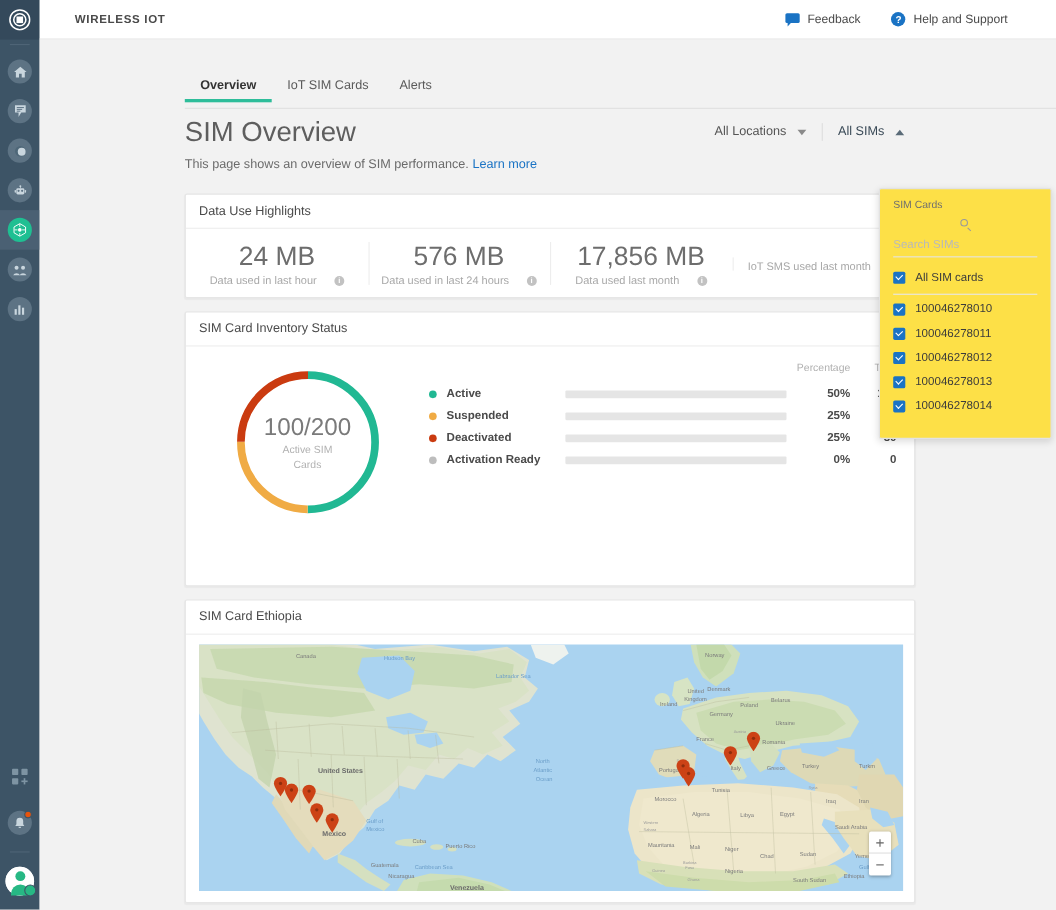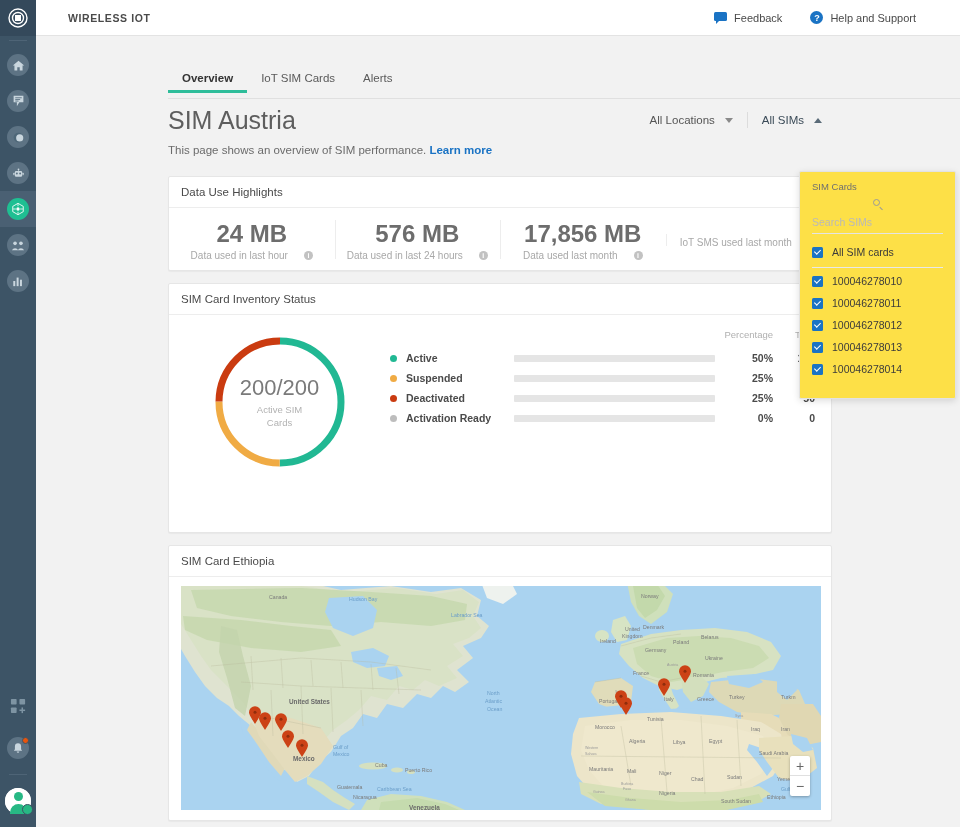--- a/index.html
+++ b/index.html
@@ -111,21 +111,21 @@
   }
 
   .page-title {
     position: absolute; left: 132px; top: 70px;
     font-size: 25px; color: #5e5e5e; font-weight: normal;
   }
   .page-sub {
     position: absolute; left: 132px; top: 108px;
     font-size: 11.5px; color: #6b6b6b;
   }
-  .page-sub a { color: #1a73c4; text-decoration: none; font-weight: bold; }
+  .page-sub a { color: #1a73c4; text-decoration: none; font-weight: normal; }
 
   .filters {
     position: absolute; right: 124px; top: 76px;
     display: flex; align-items: center; gap: 0;
   }
   .filter {
     display: flex; align-items: center; gap: 10px;
     font-size: 11.5px; color: #555; padding: 0 14px; cursor: pointer;
   }
   .filter.open { color: #3a4a57; }
@@ -144,21 +144,21 @@
     padding: 0 12px; font-size: 11.5px; color: #4a4a4a;
     border-bottom: 1px solid #ededed;
   }
 
   #card-data { left: 132px; top: 140px; width: 664px; height: 95px; }
   .stats { display: flex; height: 63px; align-items: center; }
   .stat { flex: 1; text-align: center; position: relative; padding-top: 2px; }
   .stat + .stat::before {
     content: ""; position: absolute; left: 0; top: 2px; bottom: 2px; width: 1px; background: #ededed;
   }
-  .stat-val { font-size: 24px; color: #6d6d6d; font-weight: 700; line-height: 1.15; }
+  .stat-val { font-size: 24px; color: #6d6d6d; font-weight: 400; line-height: 1.15; }
   .stat-lbl {
     font-size: 10px; color: #a8a8a8; margin-top: 3px;
     display: flex; align-items: center; justify-content: center; gap: 16px;
   }
   .info-i {
     width: 9px; height: 9px; border-radius: 50%;
     background: #c2c2c2; color: #fff; font-size: 7px; font-weight: bold;
     display: inline-flex; align-items: center; justify-content: center;
   }
 
@@ -386,21 +386,21 @@
 
   <div class="content">
 
     <div class="tabs-rule"></div>
     <div class="tabs">
       <div class="tab active">Overview</div>
       <div class="tab">IoT SIM Cards</div>
       <div class="tab">Alerts</div>
     </div>
 
-    <h1 class="page-title">SIM Austria</h1>
+    <h1 class="page-title">SIM Overview</h1>
     <div class="page-sub">
       <span>This page shows an overview of SIM performance.</span>
       <a href="#">Learn more</a>
     </div>
 
     <div class="filters">
       <div class="filter">
         <span>All Locations</span>
         <span class="caret-d"></span>
       </div>
@@ -451,21 +451,21 @@
           <div class="donut">
             <svg width="134" height="134" viewBox="0 0 134 134">
               <g transform="rotate(-90 67 67)">
                 <circle id="seg0" cx="67" cy="67" r="61" fill="none" stroke-width="7" stroke="#21b893" stroke-dasharray="191.63715186897738 383.27430373795477" stroke-dashoffset="0"></circle>
                 <circle id="seg1" cx="67" cy="67" r="61" fill="none" stroke-width="7" stroke="#f0ab44" stroke-dasharray="95.81857593448869 383.27430373795477" stroke-dashoffset="-191.63715186897738"></circle>
                 <circle id="seg2" cx="67" cy="67" r="61" fill="none" stroke-width="7" stroke="#ca3b10" stroke-dasharray="95.81857593448869 383.27430373795477" stroke-dashoffset="-287.45572780346606"></circle>
                 <circle id="seg3" cx="67" cy="67" r="61" fill="none" stroke-width="7" stroke="transparent" stroke-dasharray="0 383.27430373795477" stroke-dashoffset="-383.27430373795477"></circle>
               </g>
             </svg>
             <div class="donut-center">
-              <div class="donut-big">200/200</div>
+              <div class="donut-big">100/200</div>
               <div class="donut-cap">
                 <div>Active SIM</div>
                 <div>Cards</div>
               </div>
             </div>
           </div>
         </div>
 
         <div class="legend-area">
           <div class="legend-head">

